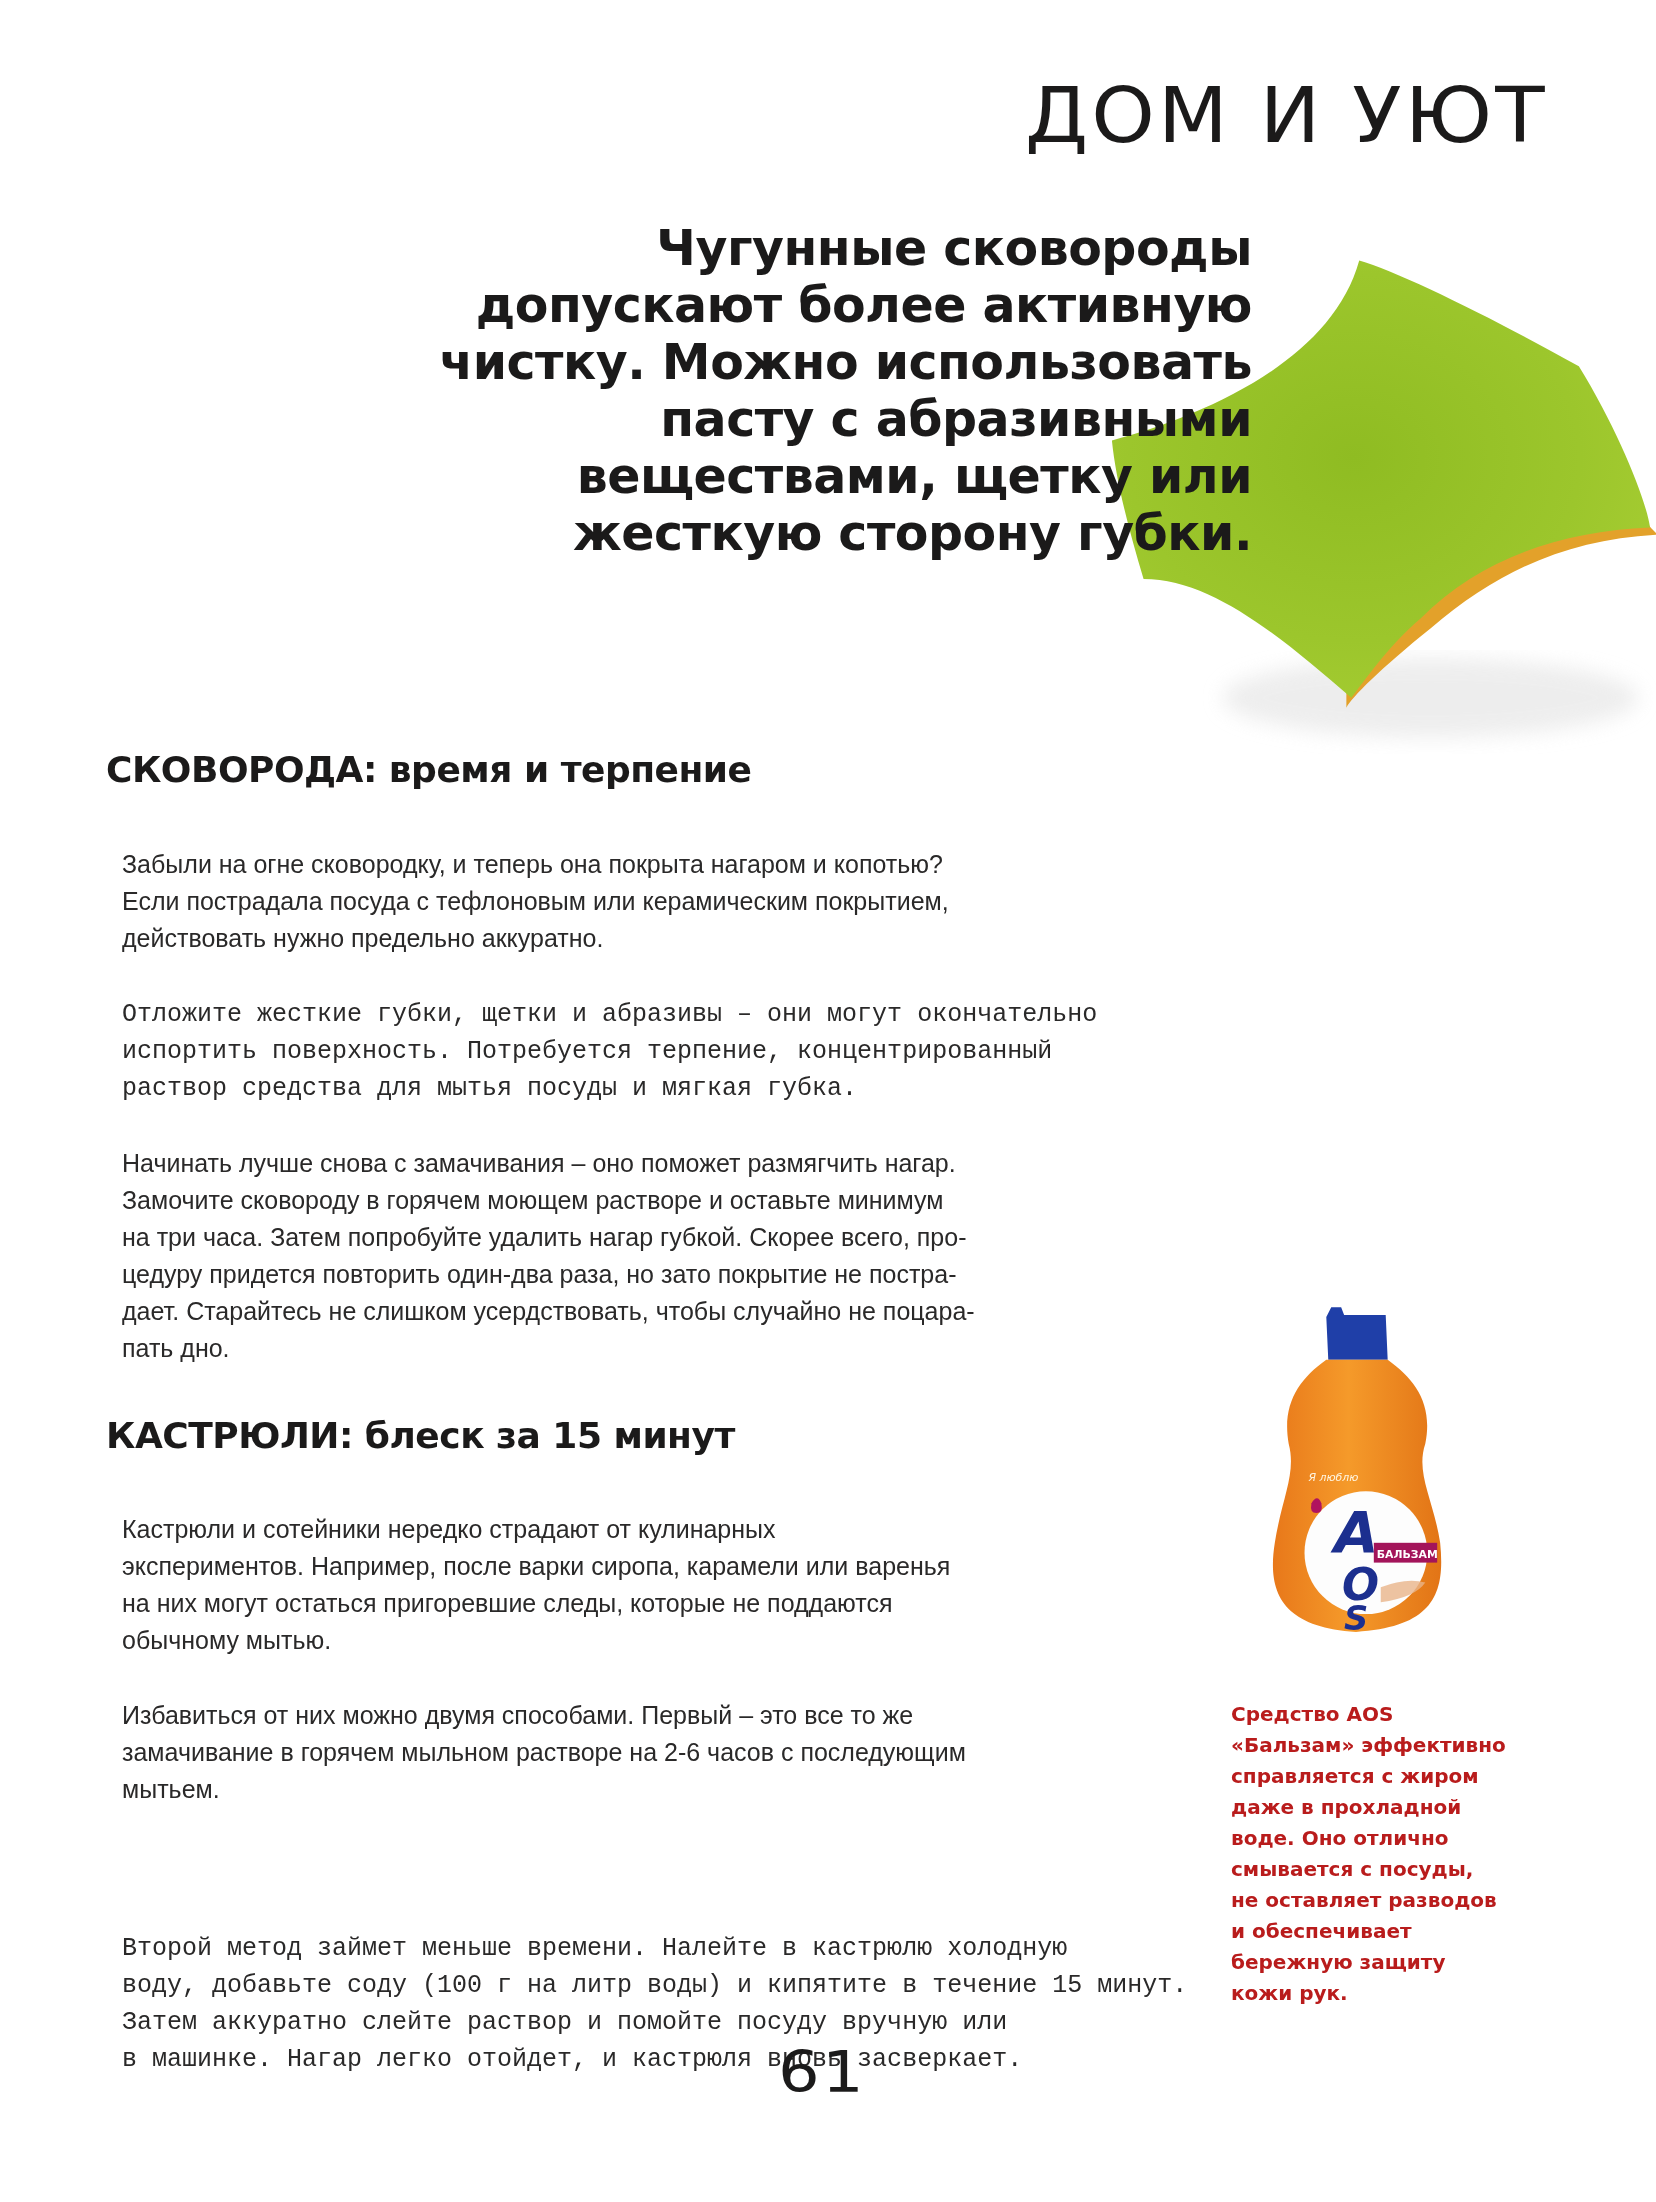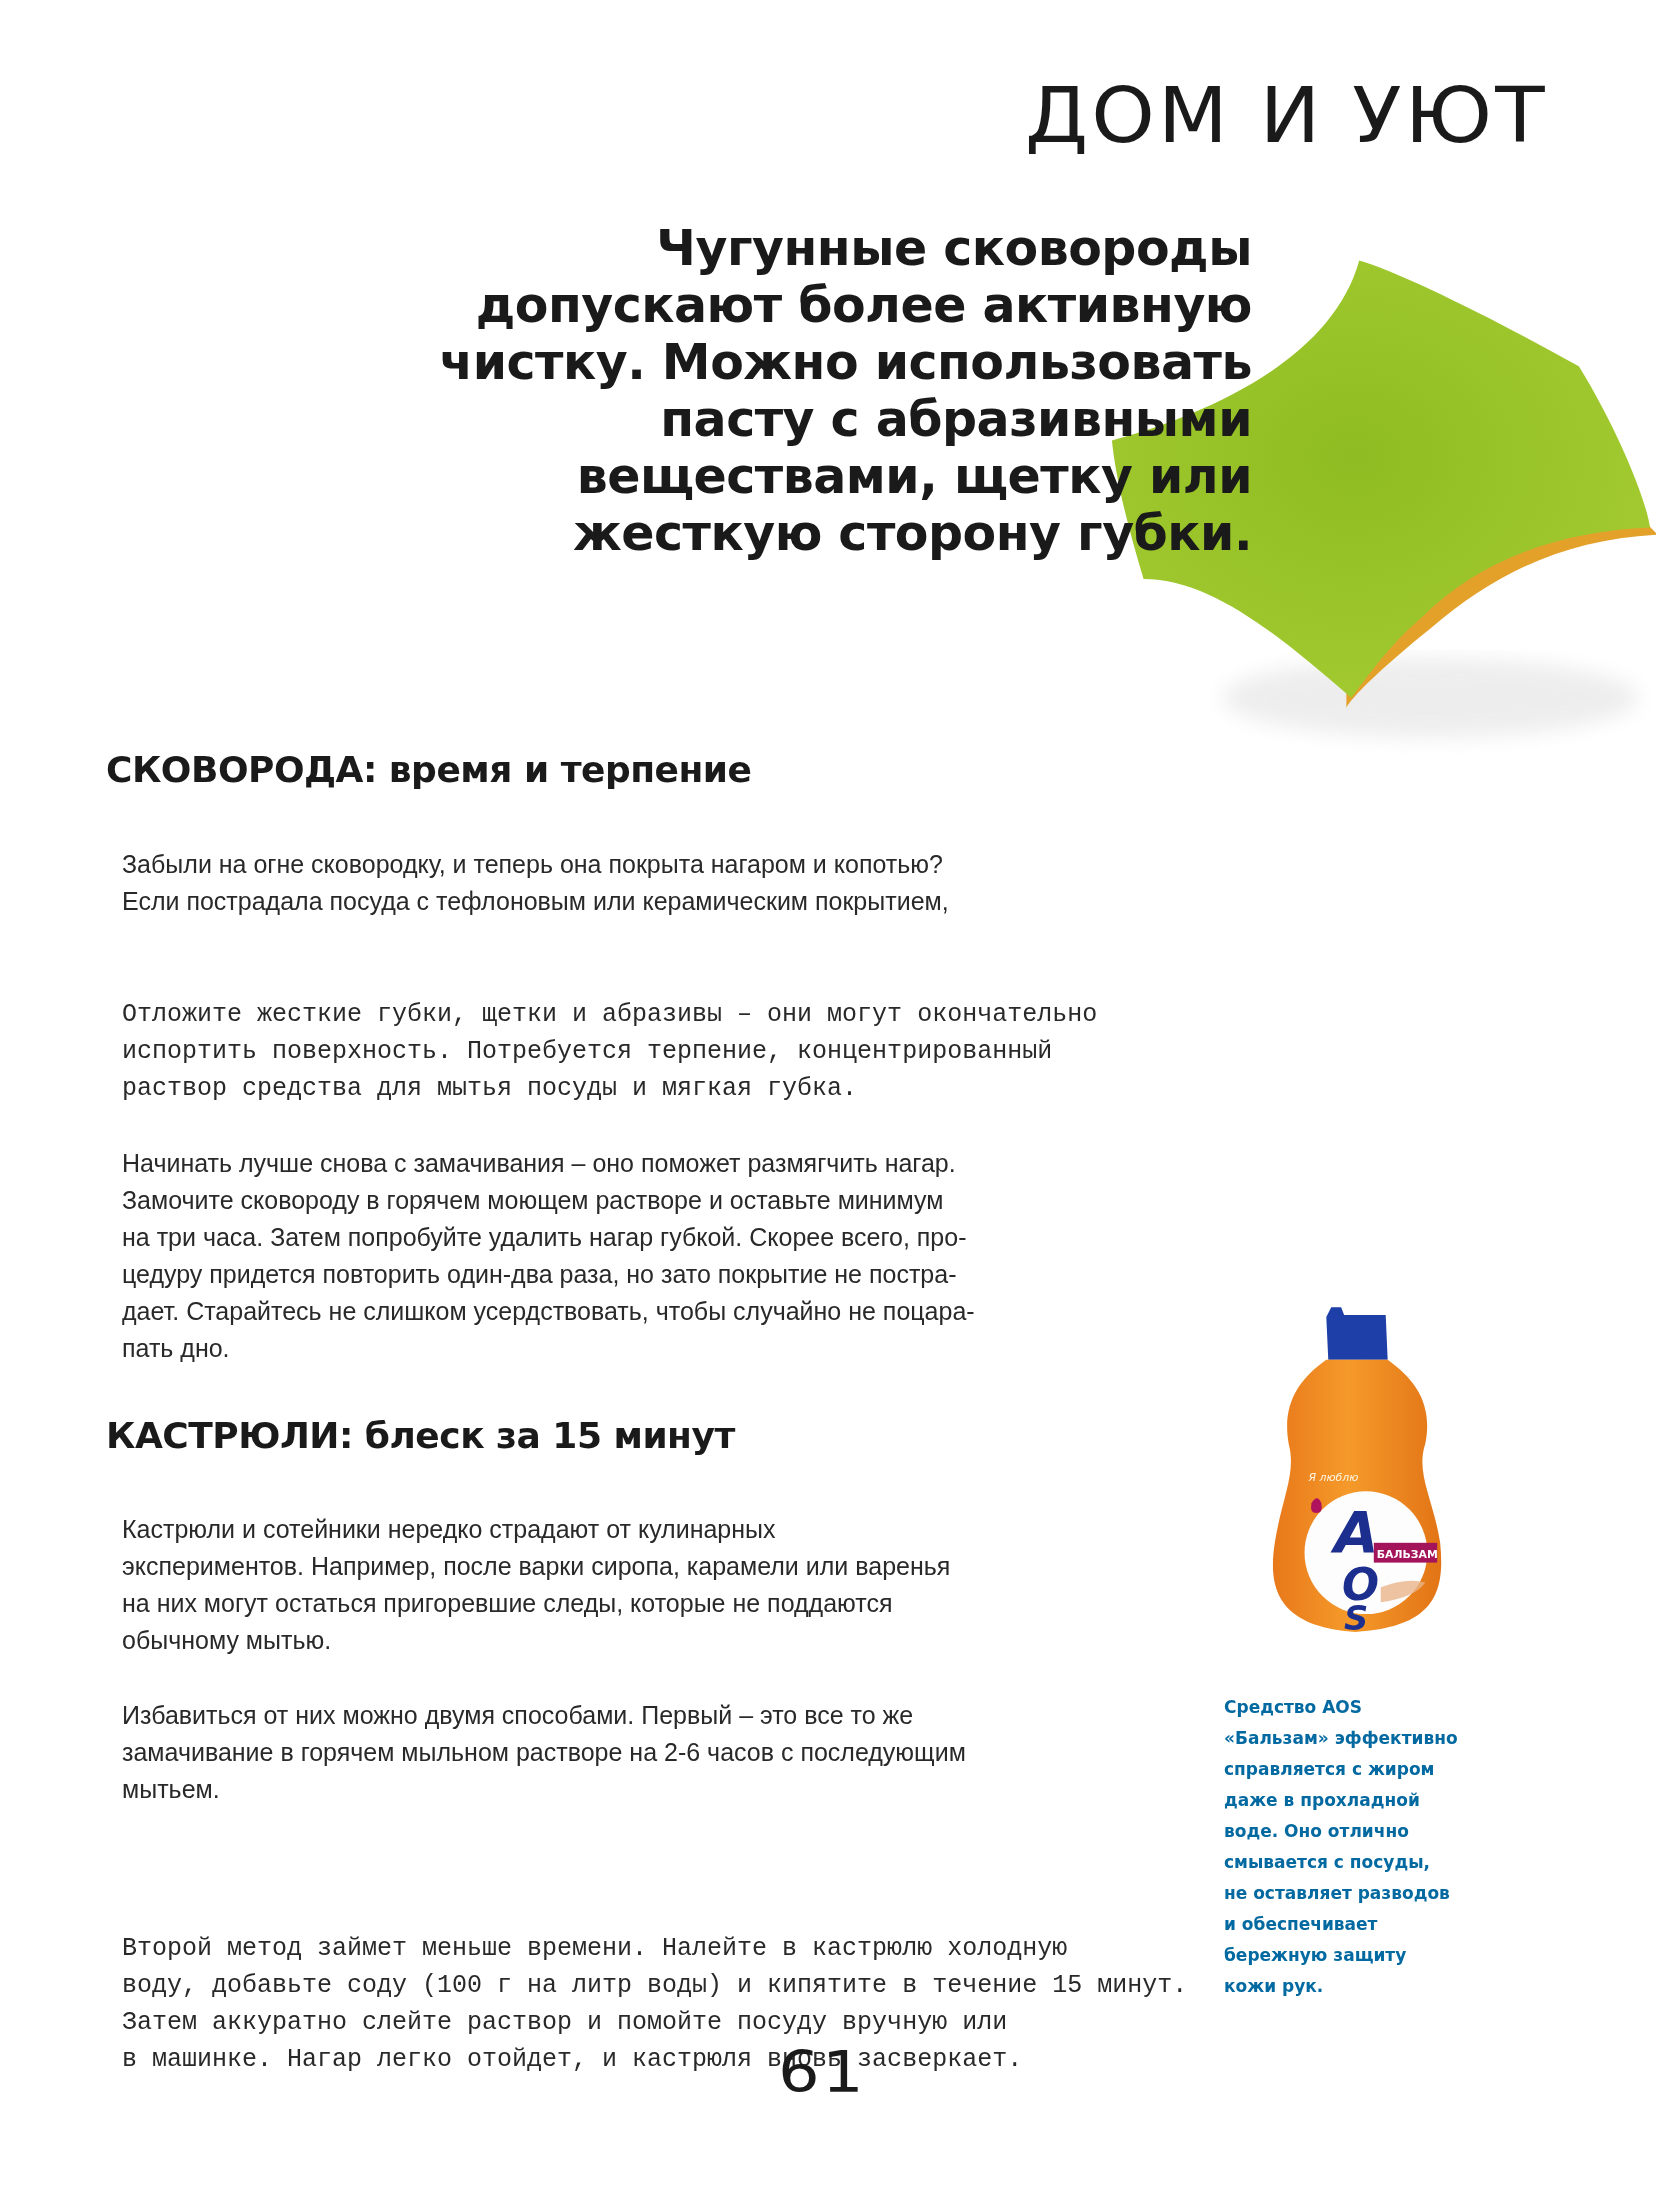--- a/index.html
+++ b/index.html
@@ -27,21 +27,21 @@
   .para {
     position: absolute; left: 106px; width: 1000px;
     font-family: "Liberation Sans", sans-serif; font-size: 25px; line-height: 37px;
     color: #2a2929; margin: 16px;
   }
   .para span { display: block; white-space: nowrap; }
   .bottle { position: absolute; left: 1257px; top: 1305px; width: 198px; height: 337px; }
   .caption {
     position: absolute; left: 1220px; top: 1688px; width: 317px;
     font-family: "DejaVu Sans", sans-serif; font-weight: 700;
-    font-size: 17px; line-height: 31px; color: #0369a1; margin: 4px;
+    font-size: 20px; line-height: 31px; color: #b91c1c; margin: 11px;
   }
   .caption span { display: block; white-space: nowrap; }
   .page-number {
     position: absolute; left: 778px; top: 2044px;
     font-family: "DejaVu Sans", sans-serif; font-size: 57px; font-weight: 400;
     letter-spacing: 2px; color: #1b1a1a; line-height: 1; transform: scaleX(1.15); transform-origin: left top;
   }
 </style>
 </head>
 <body>
@@ -71,20 +71,21 @@
   <span>пасту с абразивными</span>
   <span>веществами, щетку или</span>
   <span>жесткую сторону губки.</span>
 </div>
 
 <h2 class="h2" style="top:752px;">СКОВОРОДА: время и терпение</h2>
 
 <p class="para" style="top:830px;">
   <span>Забыли на огне сковородку, и теперь она покрыта нагаром и копотью?</span>
   <span>Если пострадала посуда с тефлоновым или керамическим покрытием,</span>
+  <span>действовать нужно предельно аккуратно.</span>
 </p>
 
 <p class="para" style="top:980px;font-family:Liberation Mono, monospace;">
   <span>Отложите жесткие губки, щетки и абразивы – они могут окончательно</span>
   <span>испортить поверхность. Потребуется терпение, концентрированный</span>
   <span>раствор средства для мытья посуды и мягкая губка.</span>
 </p>
 
 <p class="para" style="top:1129px;">
   <span>Начинать лучше снова с замачивания – оно поможет размягчить нагар.</span>

